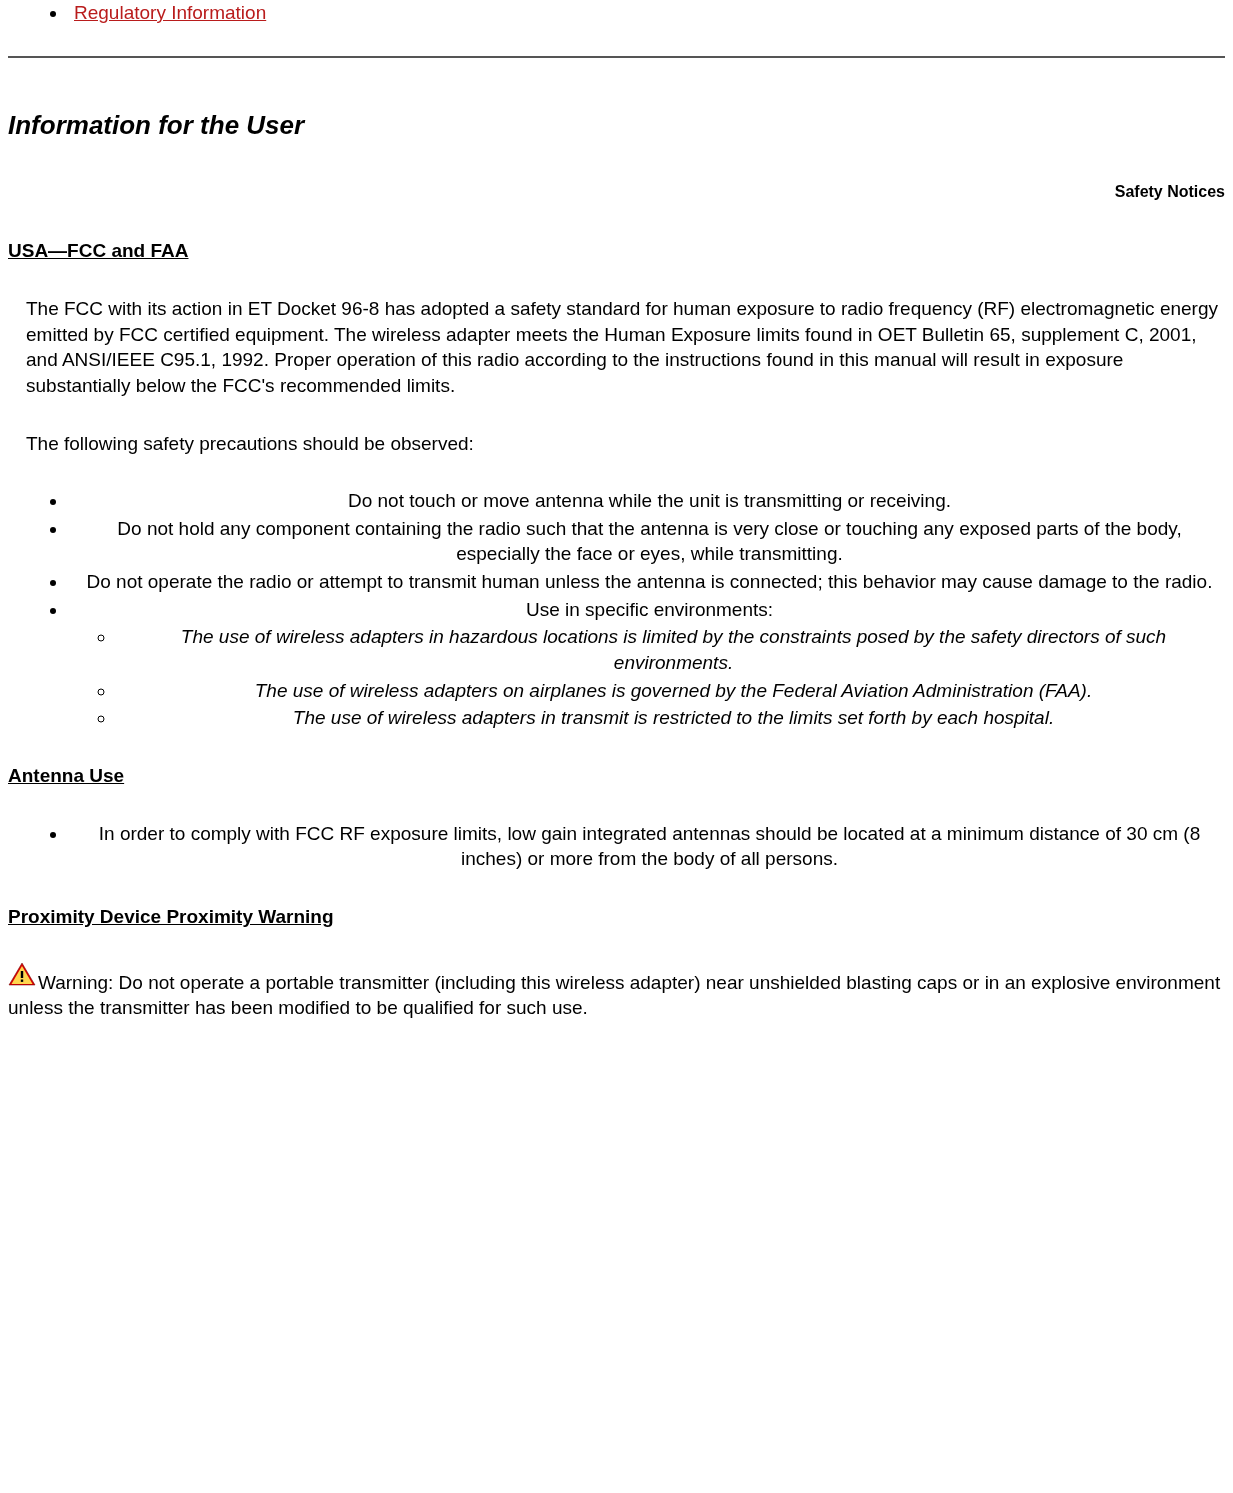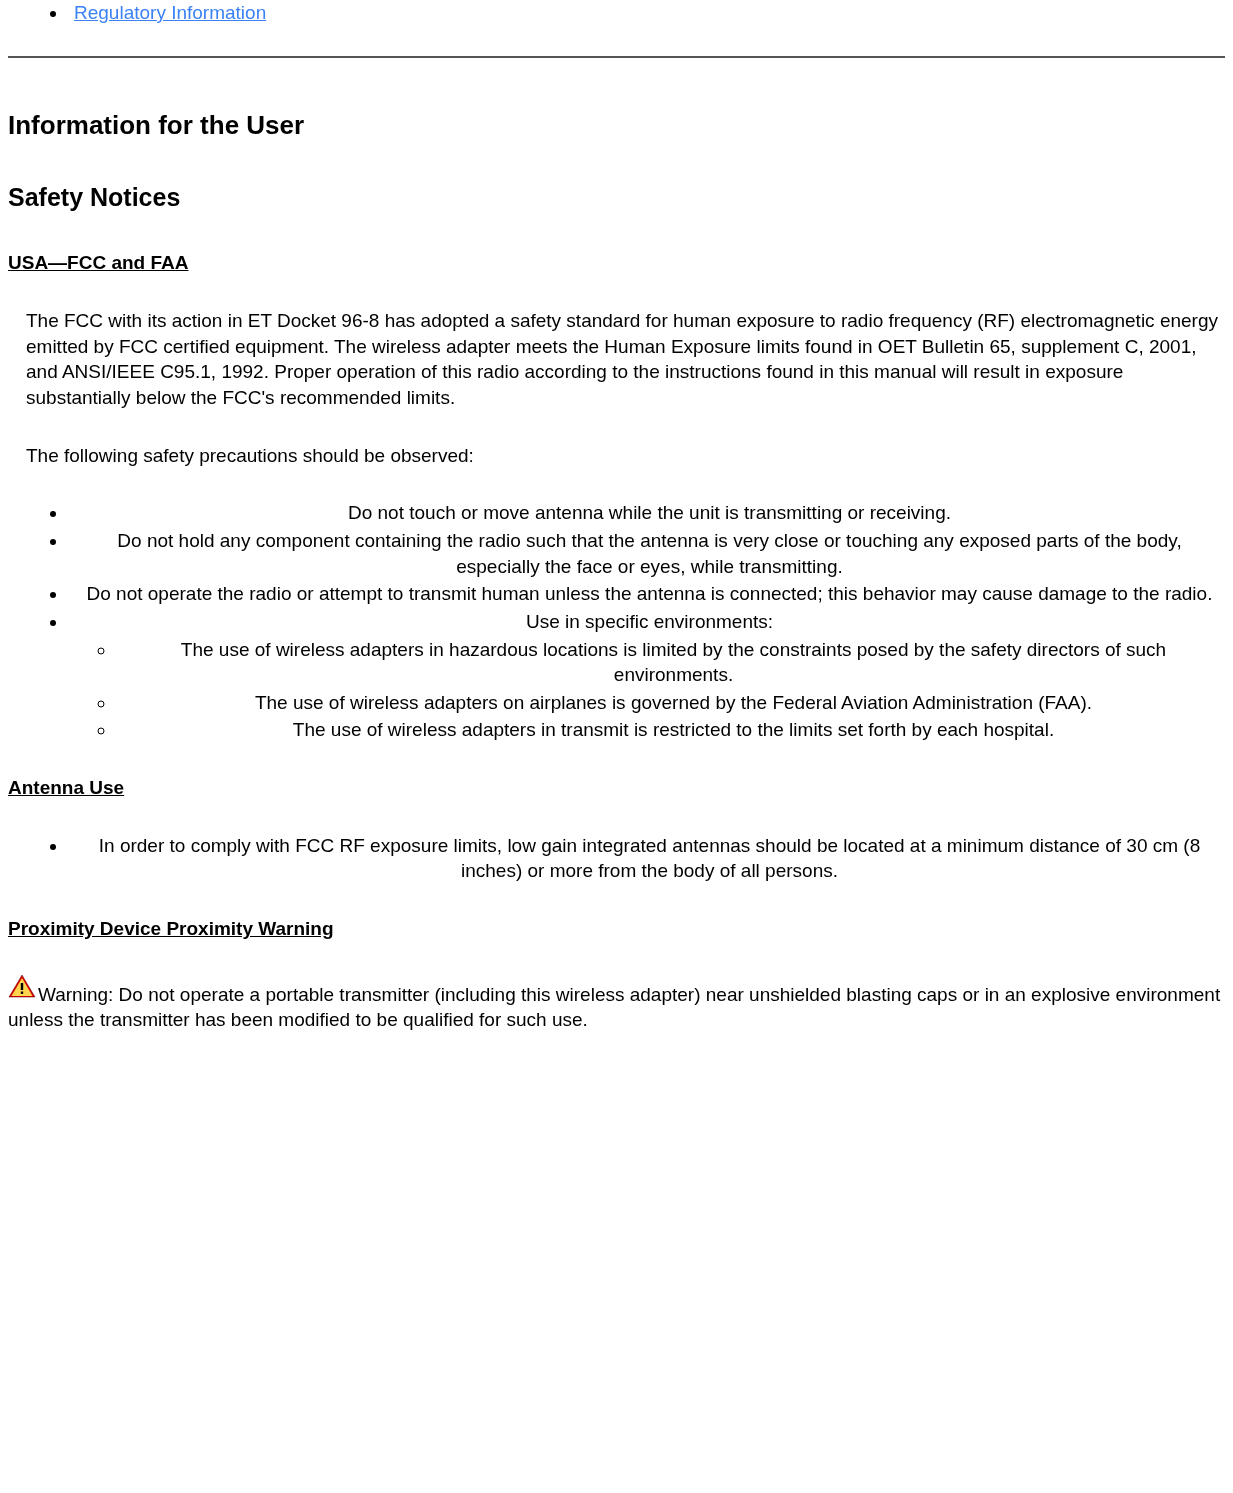--- a/index.html
+++ b/index.html
@@ -13,37 +13,39 @@
     }
     ul.top-list {
       list-style-type: disc;
       padding-left: 60px;
       margin: 0 0 20px 0;
     }
     ul.top-list li {
       padding-left: 6px;
     }
     a {
-      color: #3b82f6;
+      color: #b91c1c;
       text-decoration: underline;
     }
     hr {
       border: none;
       border-top: 2px solid #555;
       margin: 30px 0 50px 0;
     }
     h2.main-heading {
       font-size: 26px;
       font-weight: bold;
       margin: 0 0 38px 0;
+      font-style: italic;
     }
     h3.sub-heading {
-      font-size: 25px;
+      font-size: 16px;
       font-weight: bold;
       margin: 12px 0 36px 0;
+      text-align: right;
     }
     h4.minor-heading {
       font-size: 19px;
       font-weight: bold;
       margin: 0 0 32px 0;
       text-decoration: underline;
     }
     p.body-text {
       margin: 0 0 32px 18px;
     }
@@ -54,20 +56,21 @@
     }
     ul.disc-list > li {
       padding-left: 6px;
       margin-bottom: 2px;
       text-align: center;
     }
     ul.circle-list {
       list-style-type: circle;
       padding-left: 42px;
       margin: 2px 0 0 0;
+      font-style: italic;
     }
     ul.circle-list > li {
       padding-left: 6px;
       margin-bottom: 2px;
     }
     .warning-icon {
       display: inline-block;
       vertical-align: text-bottom;
       margin-right: 2px;
     }

